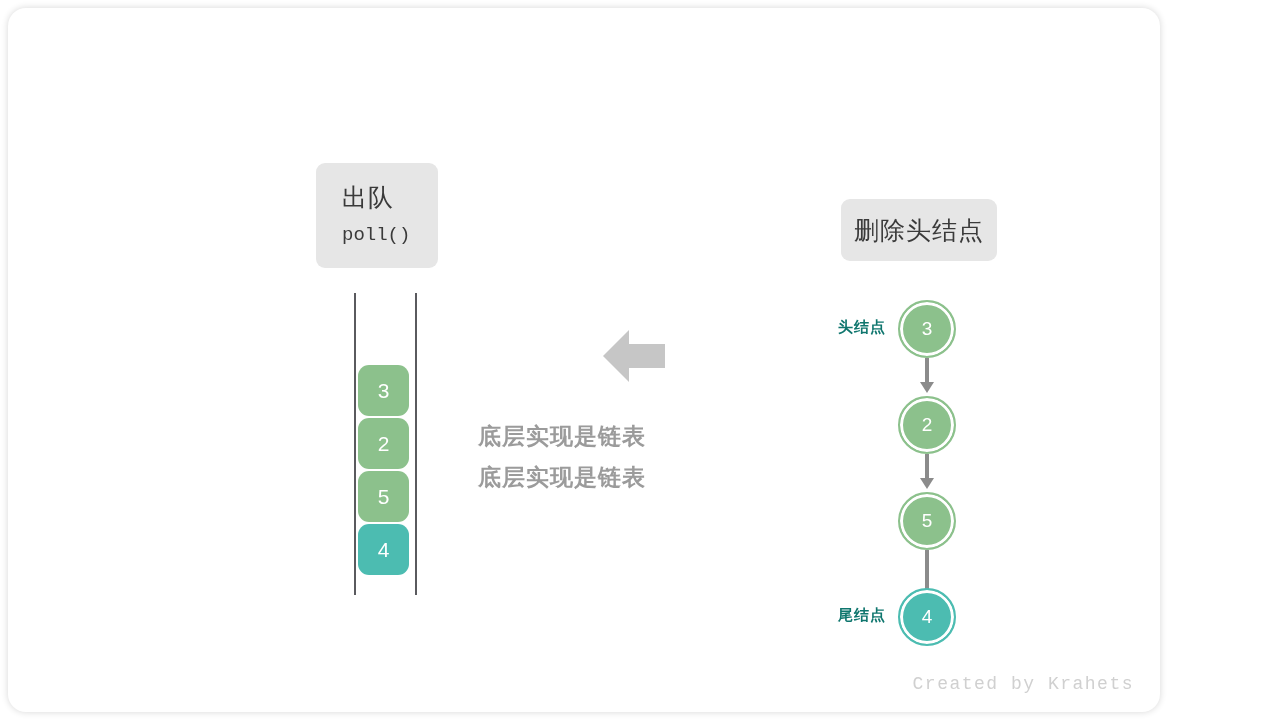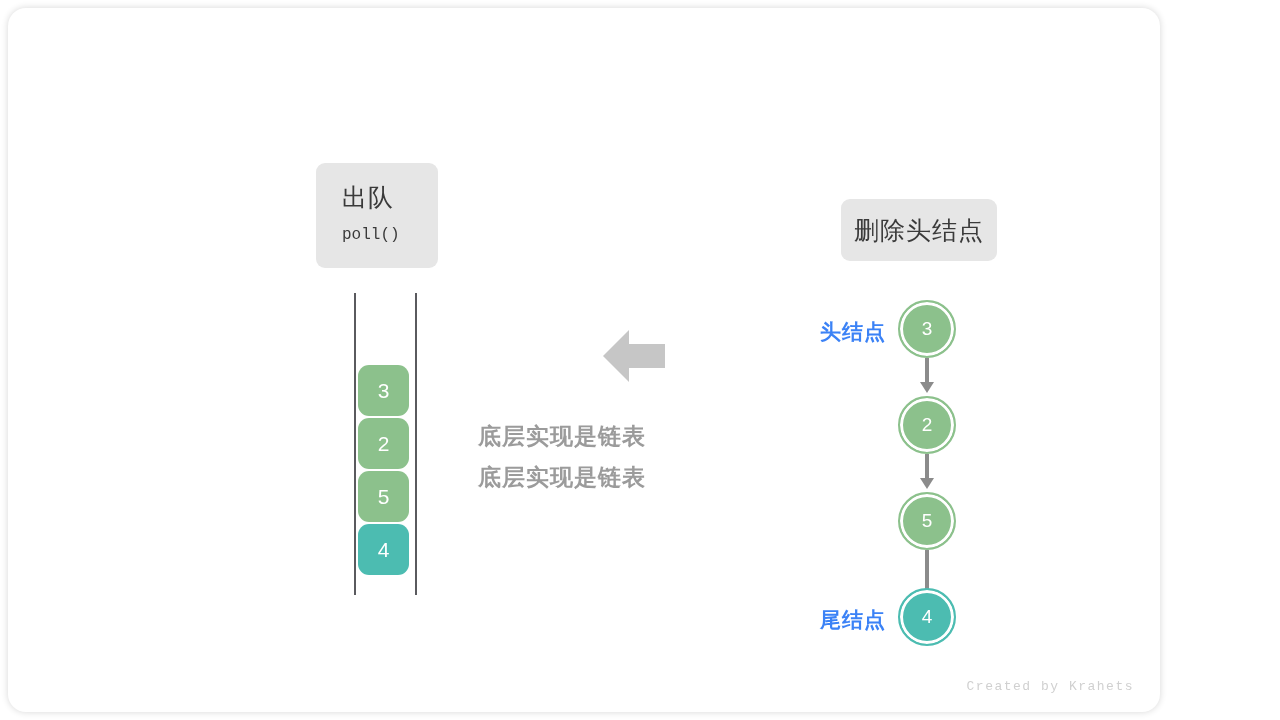--- a/index.html
+++ b/index.html
@@ -41,21 +41,21 @@
   }
   .chip .line-cn {
     font-family: "Liberation Sans", sans-serif;
     font-size: 25px;
     line-height: 38px;
     letter-spacing: 1px;
     white-space: nowrap;
   }
   .chip .line-code {
     font-family: "Liberation Mono", "DejaVu Sans Mono", monospace;
-    font-size: 16px;
+    font-size: 19px;
     line-height: 38px;
     white-space: nowrap;
   }
 
   #chip-poll {
     left: 308px;
     top: 155px;
     width: 122px;
     height: 105px;
     align-items: flex-start;
@@ -169,39 +169,39 @@
     position: absolute;
     left: 142px;
     width: 0;
     height: 0;
     border-left: 7px solid transparent;
     border-right: 7px solid transparent;
     border-top: 11px solid #8b8b8b;
   }
   .node-label {
     position: absolute;
-    color: #3b82f6;
-    font-family: "Liberation Sans", sans-serif;
-    font-size: 21px;
+    color: #0f766e;
+    font-family: "Liberation Sans", sans-serif;
+    font-size: 15px;
     font-weight: bold;
     letter-spacing: 1px;
     white-space: nowrap;
     text-align: right;
     width: 100px;
     left: 8px;
   }
 
   
   #credit {
     position: absolute;
     right: 26px;
     bottom: 18px;
     color: #d0d0d0;
     font-family: "Liberation Mono", "DejaVu Sans Mono", monospace;
-    font-size: 13px;
+    font-size: 18px;
     letter-spacing: 1.5px;
   }
 </style>
 </head>
 <body>
 
 <div id="canvas">
 
   <div class="chip" id="chip-poll">
     <div class="line-cn">出队</div>

